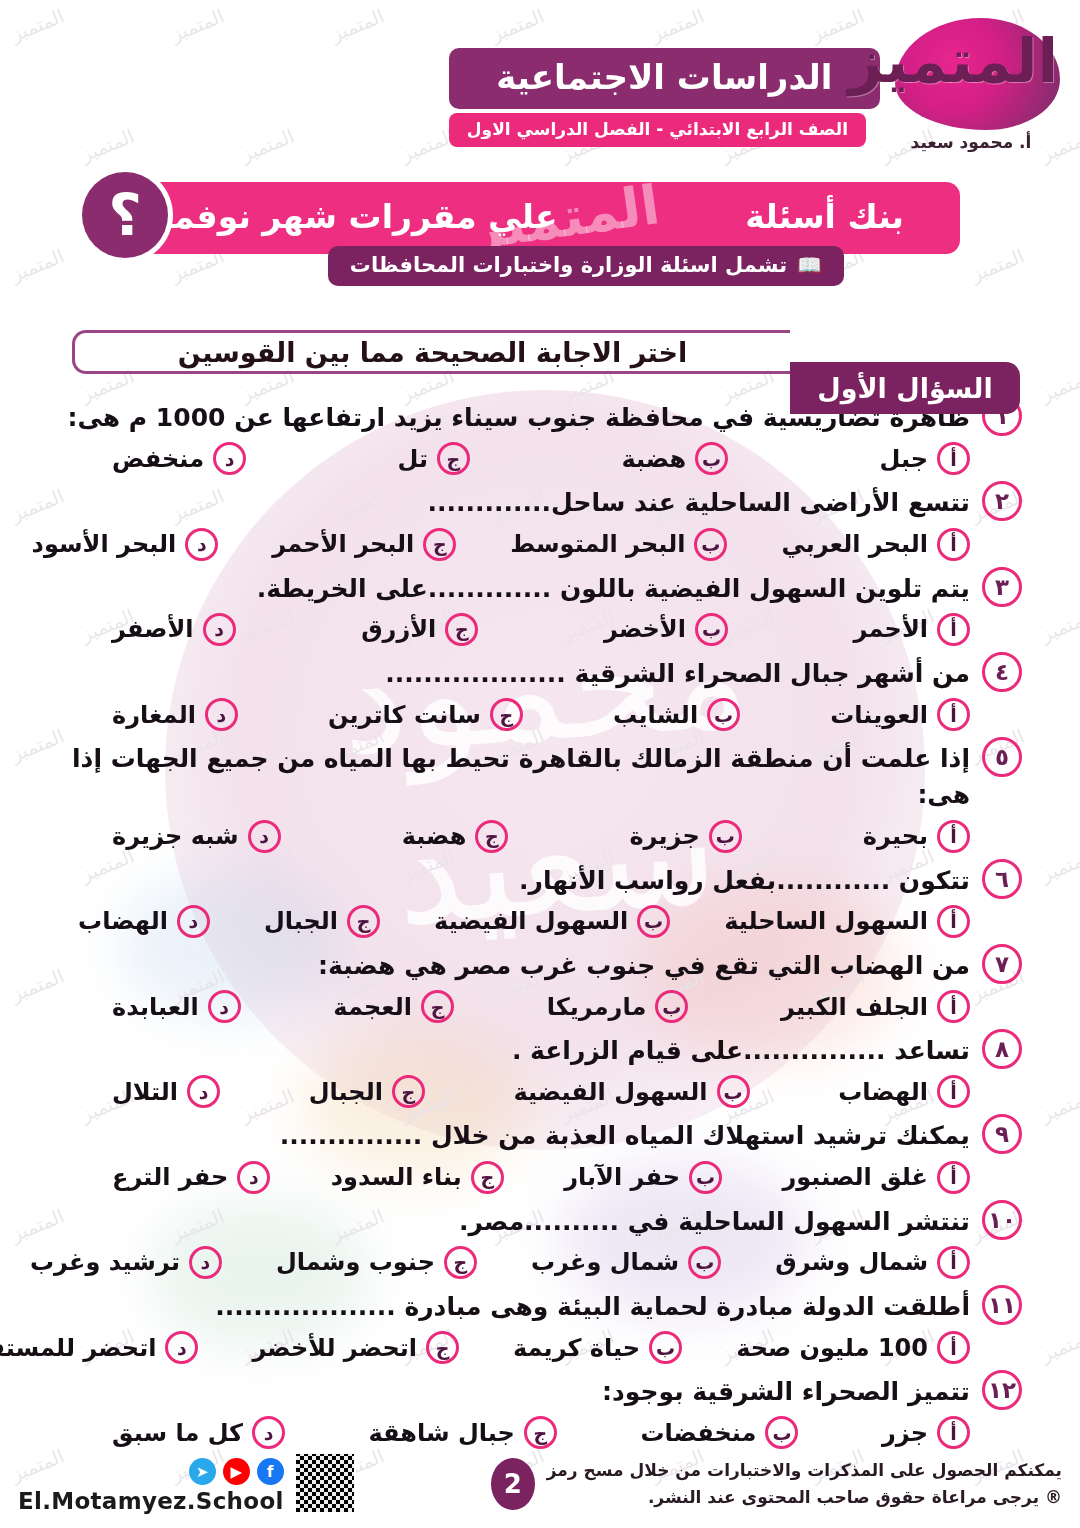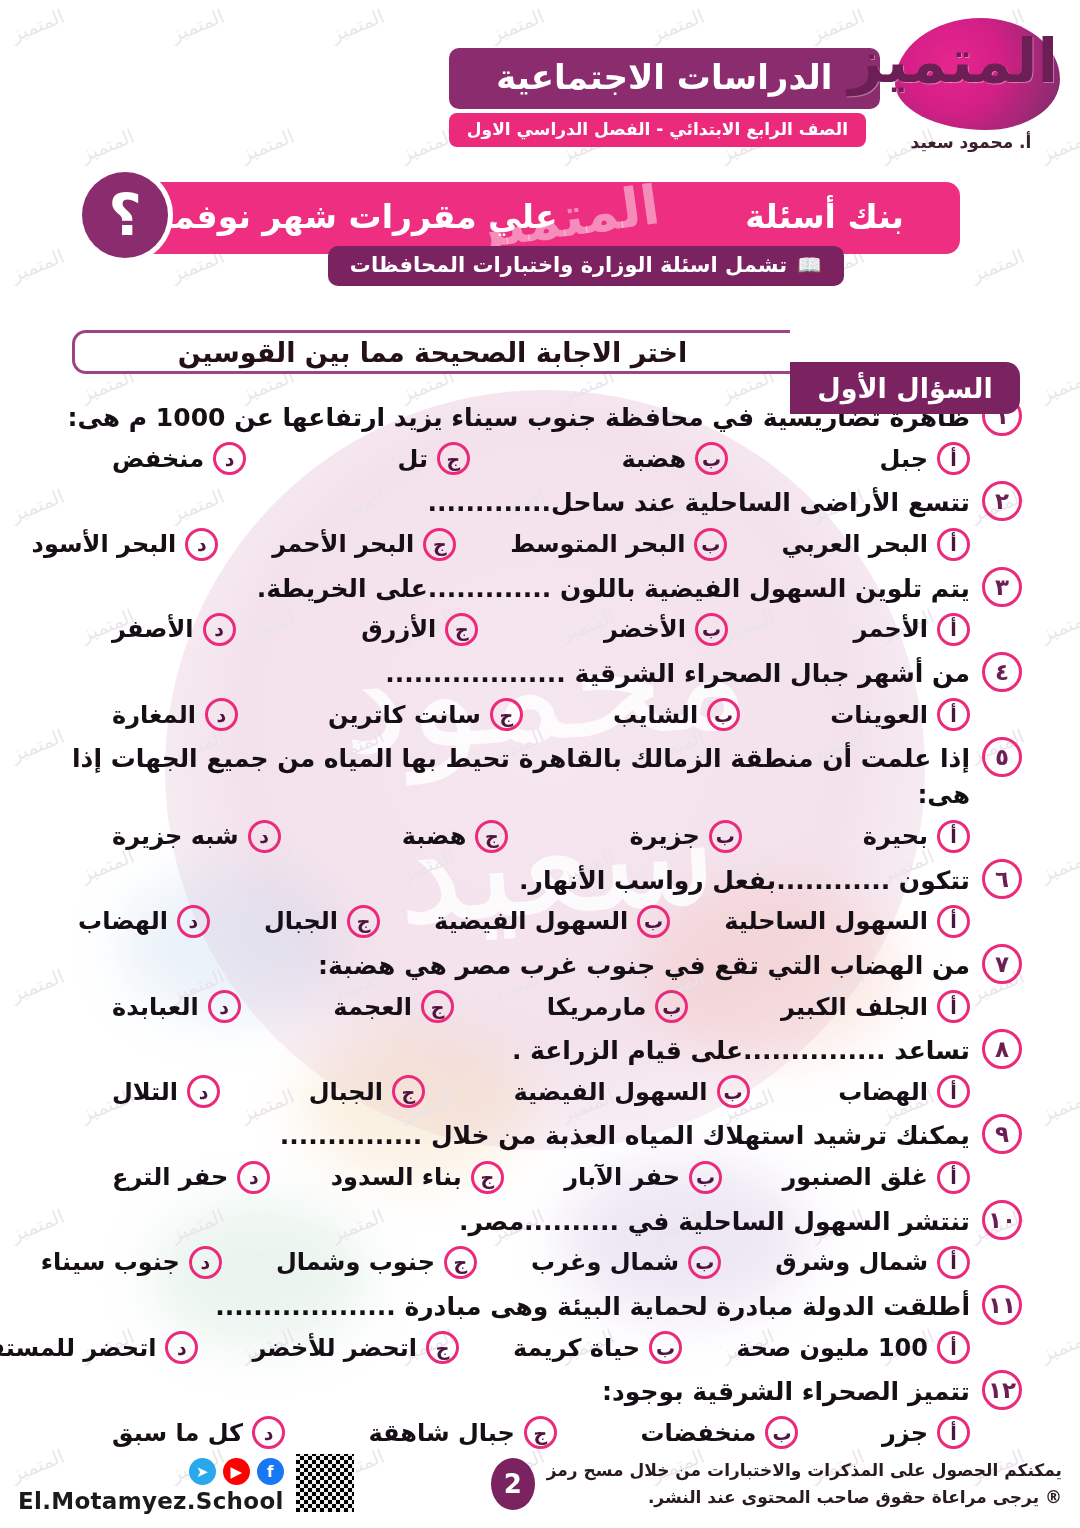--- a/index.html
+++ b/index.html
@@ -666,21 +666,21 @@
           <div class="opt">
             <span class="opt-badge">ب</span>
             <span class="opt-text">شمال وغرب</span>
           </div>
           <div class="opt">
             <span class="opt-badge">ج</span>
             <span class="opt-text">جنوب وشمال</span>
           </div>
           <div class="opt">
             <span class="opt-badge">د</span>
-            <span class="opt-text">جنوب سيناء</span>
+            <span class="opt-text">ترشيد وغرب</span>
           </div>
         </div>
       </div>
       <div class="q-block">
         <div class="q-line">
           <div class="q-num">١١</div>
           <div class="q-text">أطلقت الدولة مبادرة لحماية البيئة وهى مبادرة ...................</div>
         </div>
         <div class="opts">
           <div class="opt">

